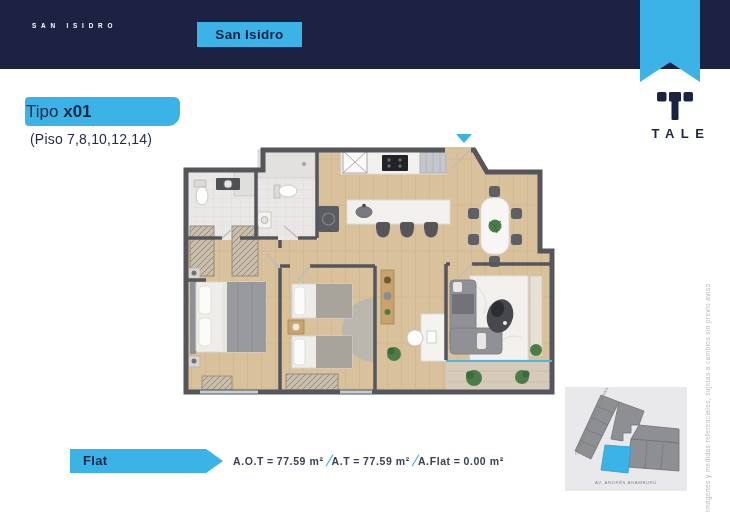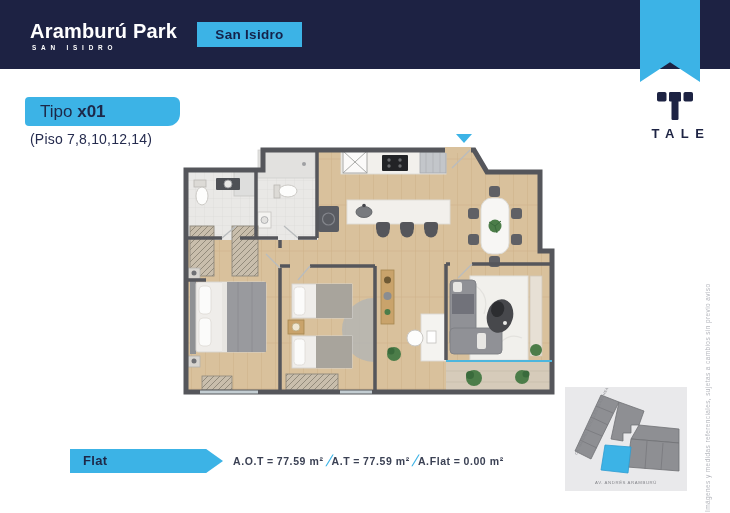--- a/index.html
+++ b/index.html
@@ -22,21 +22,21 @@
     position:absolute;left:640px;top:0;width:60px;height:82px;background:#3cb3e6;
     clip-path:polygon(0 0,100% 0,100% 100%,50% 76%,0 100%);
   }
   
   .tale{position:absolute;left:645px;top:92px;width:60px;text-align:center;}
   .tale-icon{display:block;margin:0 auto;}
   .tale-text{display:block;margin-top:5px;color:#1d2343;font-size:13px;font-weight:700;letter-spacing:6.5px;text-indent:6.5px;}
   
   .type-box{
     position:absolute;left:25px;top:97px;width:155px;height:29px;background:#3cb3e6;
-    border-radius:4px 6px 12px 4px;color:#1d2848;font-size:17px;line-height:29px;padding-left:15px;box-sizing:border-box;
+    border-radius:4px 6px 12px 4px;color:#1d2848;font-size:17px;line-height:29px;padding-left:1px;box-sizing:border-box;
   }
   .type-box .pre{font-weight:500;}
   .type-box .code{font-weight:800;}
   .floors{position:absolute;left:30px;top:131px;color:#252b4e;font-size:14px;font-weight:500;letter-spacing:.2px;}
   
   .plan{position:absolute;left:178px;top:136px;width:380px;height:266px;}
   .entrance-arrow{
     position:absolute;left:456px;top:134px;width:0;height:0;
     border-left:8px solid transparent;border-right:8px solid transparent;border-top:9px solid #3cb3e6;
   }
@@ -59,21 +59,20 @@
     position:absolute;left:704px;top:288px;height:224px;width:14px;
     writing-mode:vertical-rl;transform:rotate(180deg);
     color:#b5b7bd;font-size:6.5px;letter-spacing:.4px;white-space:nowrap;
   }
 </style>
 </head>
 <body>
 
 <div class="band"></div>
 <div class="brand">
-  <div class="brand-name">Aramburú Park</div>
   <div class="brand-sub">SAN ISIDRO</div>
 </div>
 <div class="badge">San Isidro</div>
 <div class="ribbon"></div>
 
 <div class="tale">
   <svg class="tale-icon" width="36" height="29" viewBox="0 0 36 29">
     <g fill="#1d2343">
       <rect x="0" y="0" width="9.5" height="9.5" rx="1.8"></rect>
       <rect x="26.5" y="0" width="9.5" height="9.5" rx="1.8"></rect>

